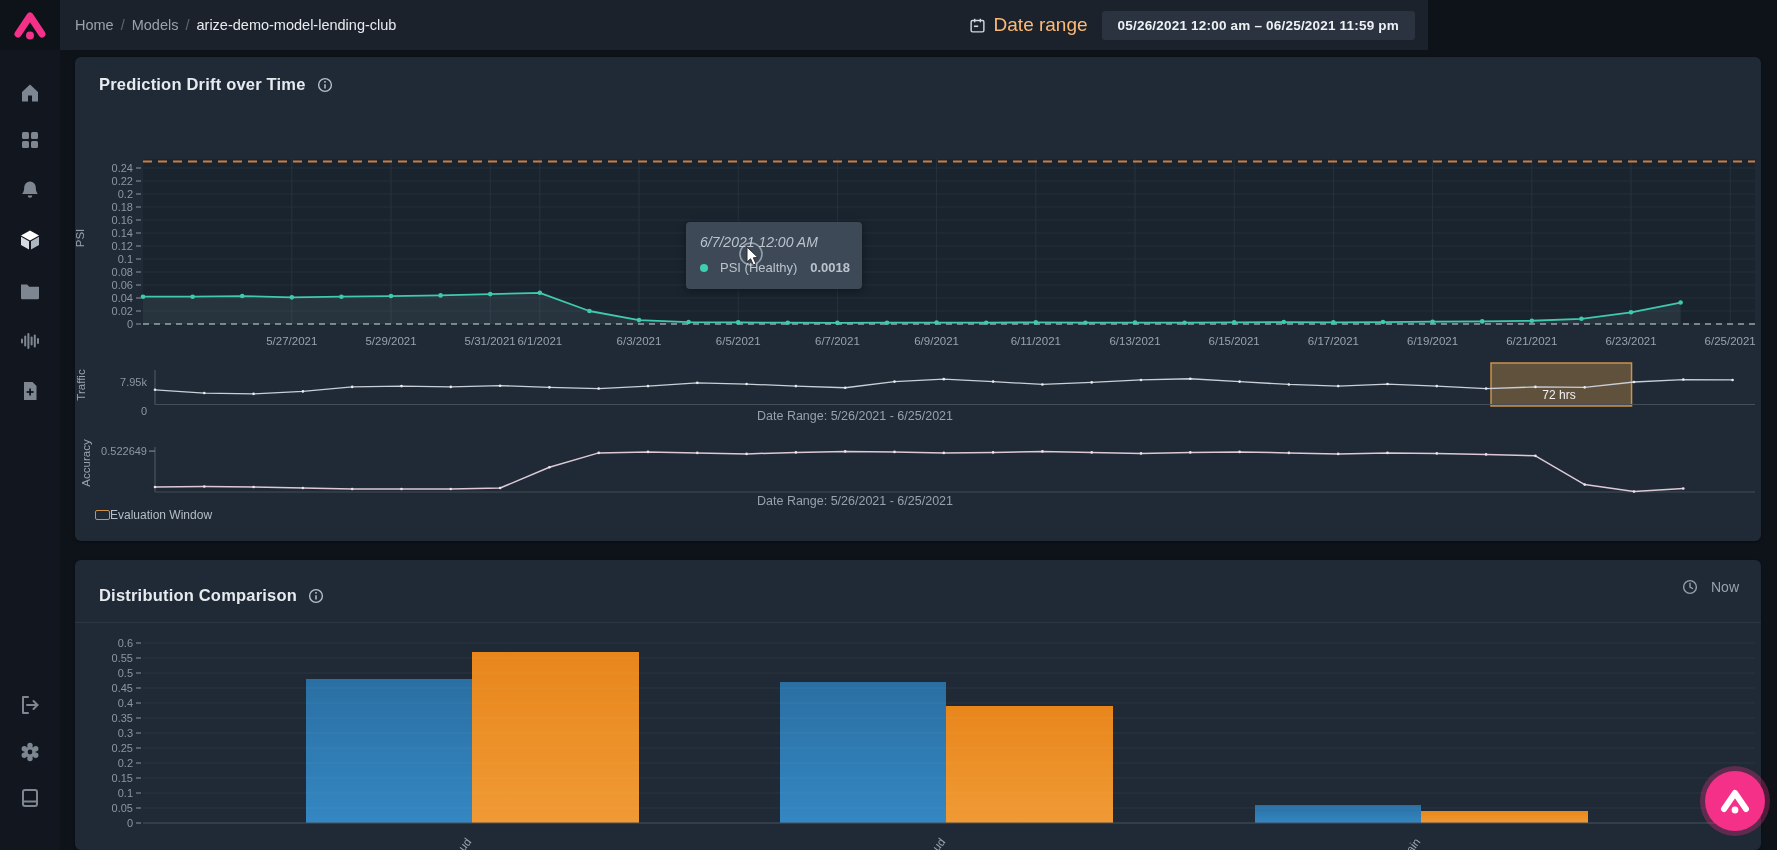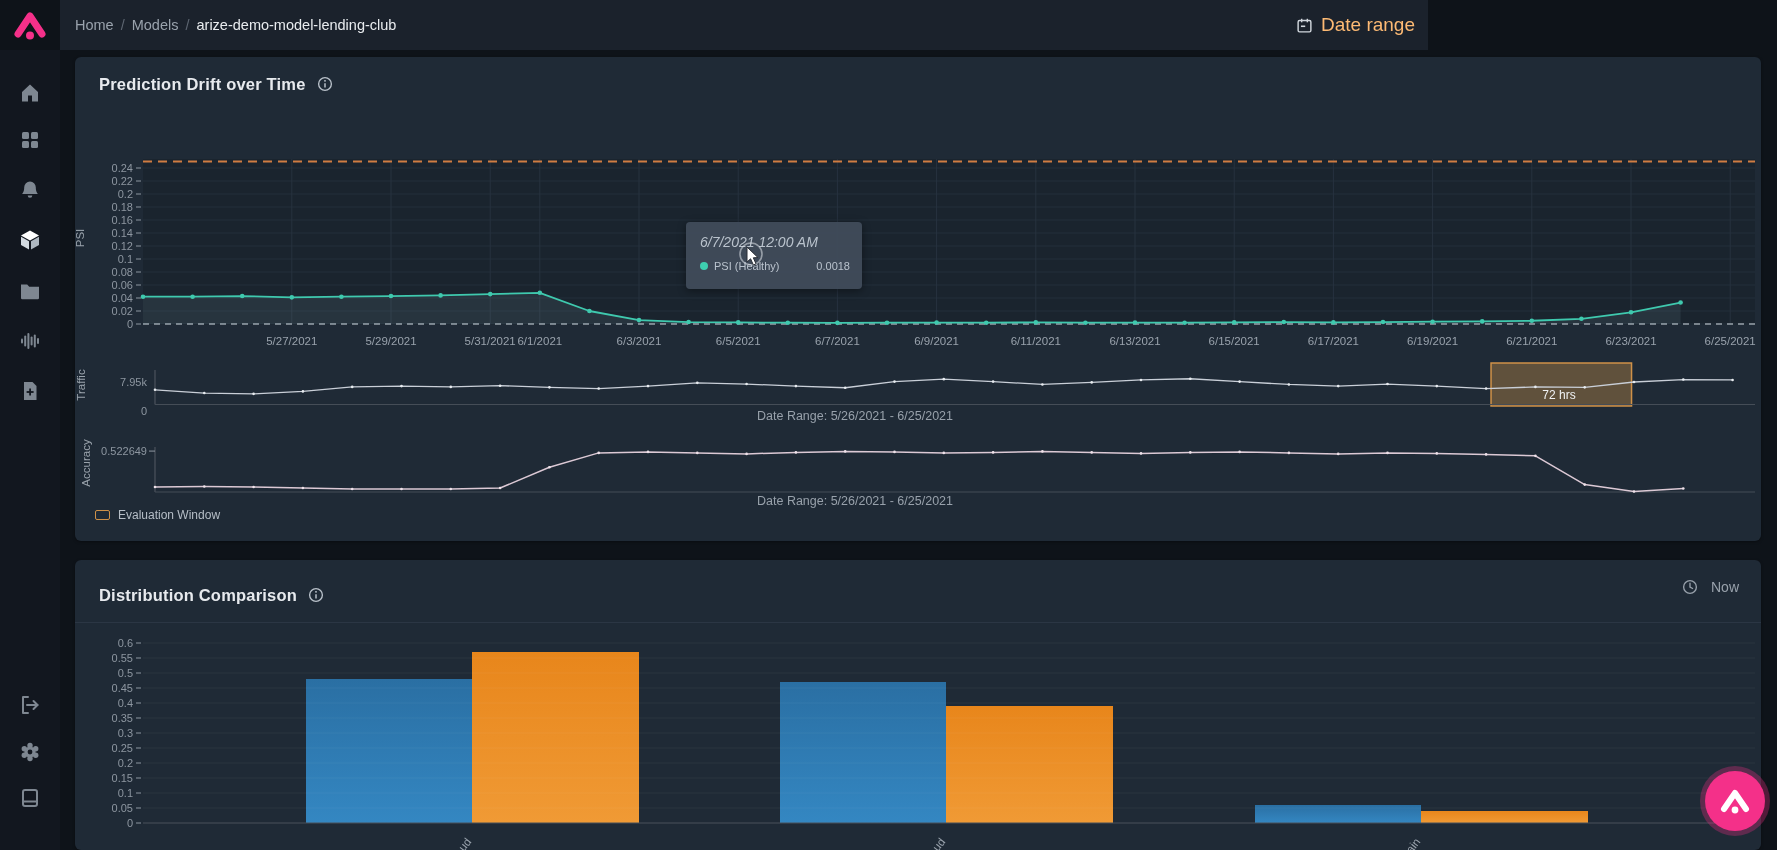--- a/index.html
+++ b/index.html
@@ -17,41 +17,41 @@
   .daterange-btn { background:#2a333f; color:#eef1f4; font-size:13.5px; font-weight:700;
     padding:7px 16px; border:none; border-radius:3px; letter-spacing:.2px; cursor:pointer; }
   
   .sidebar { position:absolute; left:0; top:0; width:60px; height:850px; background:#12171f; }
   .logo { position:absolute; left:0; top:0; width:60px; height:50px; background:#0e1319;
     display:flex; align-items:center; justify-content:center; }
   .nav-icon { position:absolute; left:18px; width:24px; height:24px; cursor:pointer; }
   
   .card { position:absolute; left:75px; width:1686px; background:#1f2a36; border-radius:6px;
     box-shadow:0 1px 3px rgba(0,0,0,.35); }
-  .card-title { position:absolute; left:24px; display:flex; align-items:flex-start; gap:10px;
+  .card-title { position:absolute; left:24px; display:flex; align-items:center; gap:10px;
     color:#e7eaee; font-size:16.5px; font-weight:700; letter-spacing:.2px; }
   .chart-svg { position:absolute; left:0; }
   .ylabel-rot { position:absolute; color:#9aa3ac; font-size:11.5px; transform:rotate(-90deg);
     transform-origin:center; white-space:nowrap; }
   .caption { position:absolute; left:0; width:1560px; text-align:center; color:#98a1ab; font-size:12.5px; }
   .evalwin-label { position:absolute; color:#f0f2f4; font-size:12px; text-align:center;margin-top:11px; }
-  .legend { position:absolute; left:20px; display:flex; align-items:center; gap:8px; }
+  .legend { position:absolute; left:20px; display:flex; align-items:center; gap:0; }
   .legend-swatch { width:15px; height:10px; border:1.5px solid #cf9148; border-radius:2px; }
   .legend-text { color:#b6bec7; font-size:12px; }
   .divider { position:absolute; left:0; width:1686px; height:1px; background:#2b3644; }
   .now-wrap { position:absolute; right:22px; top:18px; display:flex; align-items:center; gap:12px;
     color:#98a1ab; font-size:14px; cursor:pointer; }
   
   .tooltip { position:absolute; left:686px; top:222px; width:176px; height:67px;
     background:rgba(64,75,89,.96); border-radius:4px; box-shadow:0 2px 8px rgba(0,0,0,.4); z-index:5; }
   .tooltip-date { position:absolute; left:14px; top:12px; color:#bac3cd; font-size:14px;font-style:italic; }
-  .tooltip-row { position:absolute; left:14px; right:12px; top:38px; display:flex; align-items:center; gap:6px;
-    color:#bac3cd; font-size:11px; }
+  .tooltip-row { position:absolute; left:14px; right:12px; top:38px; display:flex; align-items:center; gap:12px;
+    color:#bac3cd; font-size:13px; }
   .tooltip-dot { width:8px; height:8px; border-radius:50%; background:#3ecfb0; flex:0 0 auto; }
-  .tooltip-val { margin-left:auto; }
+  .tooltip-val { margin-left:auto;font-weight:bold; }
   .cursor-svg { position:absolute; left:737px; top:240px; z-index:6; }
   
   .fab { position:absolute; left:1705px; top:771px; width:60px; height:60px; border-radius:50%;
     background:#f43089; box-shadow:0 0 0 5px rgba(244,48,137,.30); cursor:pointer;
     display:flex; align-items:center; justify-content:center; z-index:4; }
   text { font-family:"Liberation Sans", sans-serif; }
 </style>
 </head>
 <body>
 
@@ -154,20 +154,21 @@
   <div class="daterange-wrap">
     <span class="daterange-label">
       <svg width="17" height="17" viewBox="0 0 24 24">
         <rect x="3" y="5" width="18" height="16" rx="2" fill="none" stroke="#d2d8de" stroke-width="2"></rect>
         <line x1="8" y1="2.5" x2="8" y2="7.5" stroke="#d2d8de" stroke-width="2"></line>
         <line x1="16" y1="2.5" x2="16" y2="7.5" stroke="#d2d8de" stroke-width="2"></line>
         <rect x="7" y="12" width="6" height="2.2" fill="#d2d8de"></rect>
       </svg>
       <span>Date range</span>
     </span>
+    <button class="daterange-btn">05/26/2021 12:00 am – 06/25/2021 11:59 pm</button>
   </div>
 </header>
 
 <section class="card" style="top:57px; height:484px;">
   <div class="card-title" style="top:18px;">
     <span>Prediction Drift over Time</span>
     <svg width="18" height="18" viewBox="0 0 24 24">
       <circle cx="12" cy="12" r="8.5" fill="none" stroke="#b9c1ca" stroke-width="1.8"></circle>
       <line x1="12" y1="11" x2="12" y2="16.5" stroke="#b9c1ca" stroke-width="2"></line>
       <circle cx="12" cy="7.8" r="1.3" fill="#b9c1ca"></circle>

